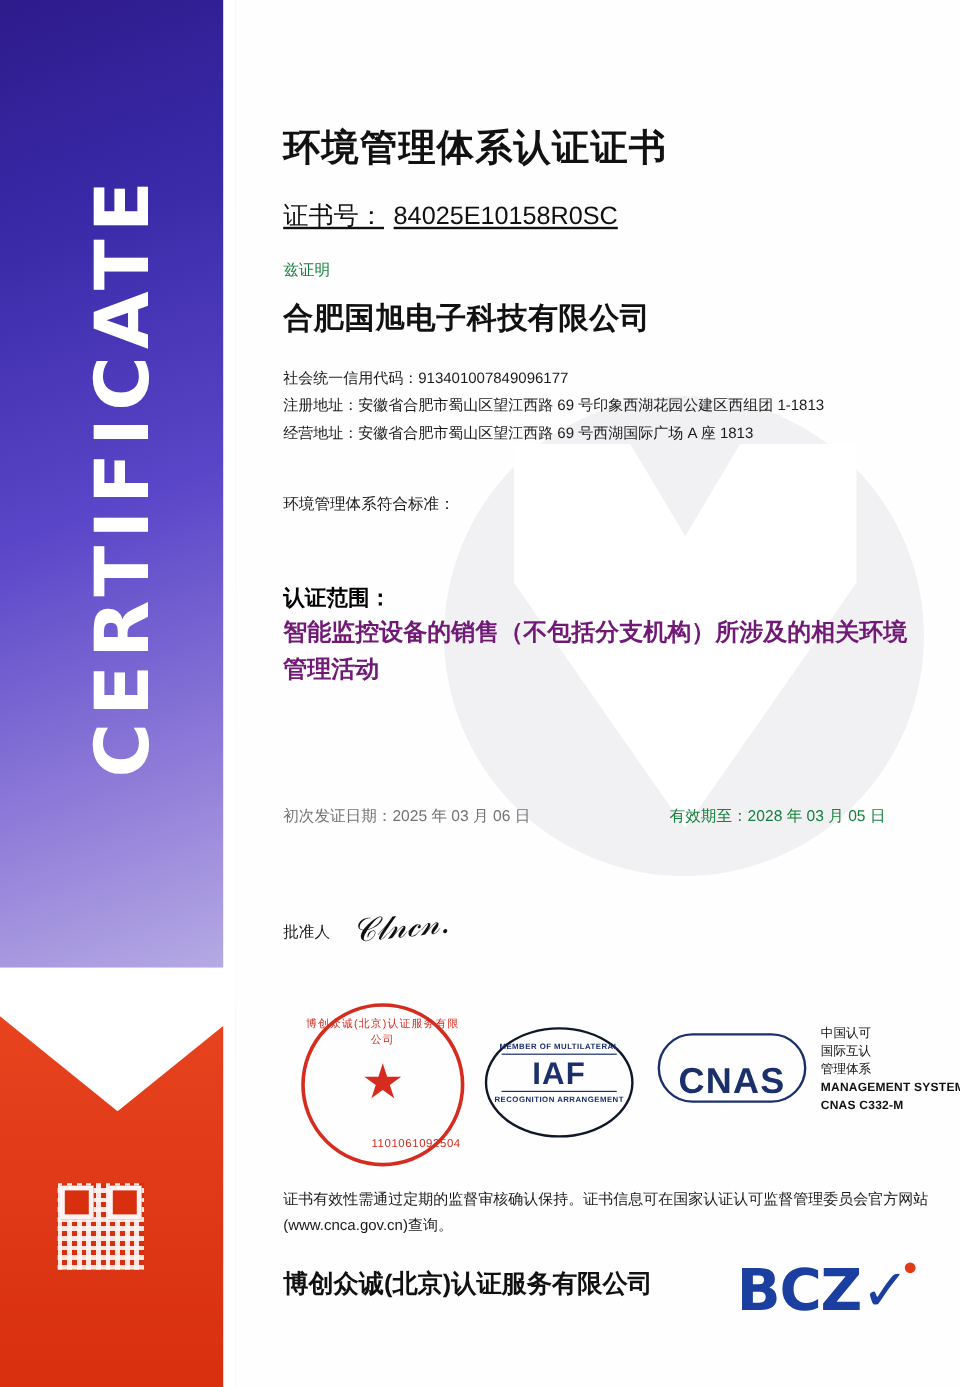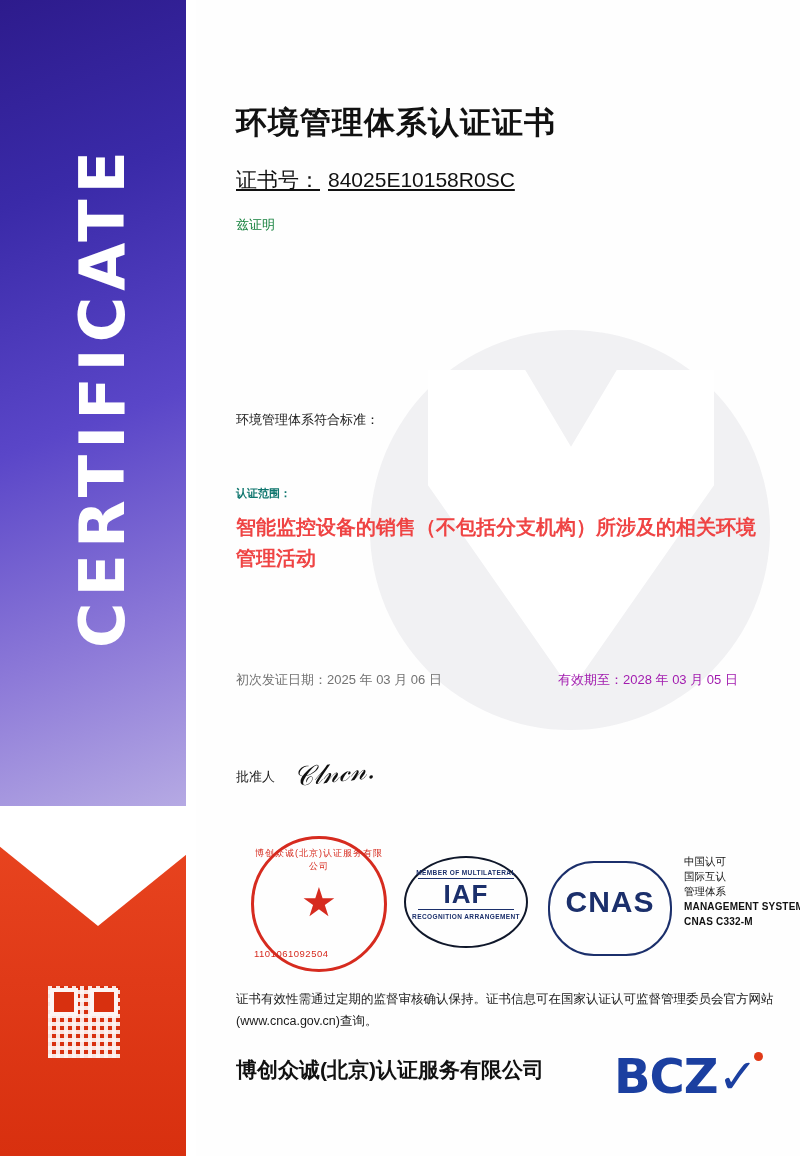--- a/index.html
+++ b/index.html
@@ -189,47 +189,47 @@
     left: 0;
     top: 418px;
     font-size: 20px;
     font-weight: 700;
     color: #111;
   }
   .scope-label {
     position: absolute;
     left: 0;
     top: 470px;
-    font-size: 11px;
-    font-weight: 700;
-    color: #0f766e;
+    font-size: 18px;
+    font-weight: 700;
+    color: #000000;
   }
   .scope-value {
     position: absolute;
     left: 0;
     top: 496px;
     width: 530px;
     font-size: 20px;
     font-weight: 700;
     line-height: 31px;
-    color: #ef4444;
+    color: #701a75;
   }
   .date-issue {
     position: absolute;
     left: 0;
     top: 655px;
     font-size: 13px;
     color: #737373;
   }
   .date-expiry {
     position: absolute;
     left: 322px;
     top: 655px;
     font-size: 13px;
-    color: #a21caf;
+    color: #15803d;
   }
   .approver {
     position: absolute;
     left: 0;
     top: 752px;
     font-size: 13px;
     color: #1a1a1a;
   }
   .signature {
     position: absolute;
@@ -272,21 +272,21 @@
     width: 100%;
     text-align: center;
     font-size: 9px;
     letter-spacing: 1px;
   }
   .seal-red .bottom-text {
     position: absolute;
     left: 0;
     bottom: 10px;
     width: 100%;
-    text-align: left;
+    text-align: right;
     font-size: 9.5px;
     letter-spacing: .5px;
     margin-top: 16px;
   }
   .iaf {
     position: absolute;
     left: 168px;
     top: 840px;
     width: 124px;
     height: 92px;
@@ -315,21 +315,21 @@
     font-size: 6.5px;
     letter-spacing: .4px;
     font-weight: 700;
     margin-top: 3px;
   }
   .cnas {
     position: absolute;
     left: 312px;
     top: 845px;
     width: 124px;
-    height: 95px;
+    height: 58px;
     border: 2px solid #1b2f6b;
     border-radius: 46px;
     box-sizing: border-box;
     color: #1b2f6b;
     text-align: center;
     font-size: 30px;
     font-weight: 700;
     line-height: 78px;
     letter-spacing: 1px;
   }
@@ -420,21 +420,33 @@
   <div class="content">
 
     <div class="doc-title">环境管理体系认证证书</div>
 
     <div class="cert-no">
       <span class="label">证书号：</span><span>84025E10158R0SC</span>
     </div>
 
     <div class="hereby">兹证明</div>
 
-
+    <div class="company">合肥国旭电子科技有限公司</div>
+
+    <div class="info-block">
+      <div class="info-row">
+        <span class="label">社会统一信用代码：</span><span>913401007849096177</span>
+      </div>
+      <div class="info-row">
+        <span class="label">注册地址：</span><span>安徽省合肥市蜀山区望江西路 69 号印象西湖花园公建区西组团 1-1813</span>
+      </div>
+      <div class="info-row">
+        <span class="label">经营地址：</span><span>安徽省合肥市蜀山区望江西路 69 号西湖国际广场 A 座 1813</span>
+      </div>
+    </div>
 
     <div class="std-label">环境管理体系符合标准：</div>
 
     <div class="scope-label">认证范围：</div>
     <div class="scope-value">智能监控设备的销售（不包括分支机构）所涉及的相关环境管理活动</div>
 
     <div class="date-issue">初次发证日期：2025 年 03 月 06 日</div>
     <div class="date-expiry">有效期至：2028 年 03 月 05 日</div>
 
     <div class="approver">批准人</div>

